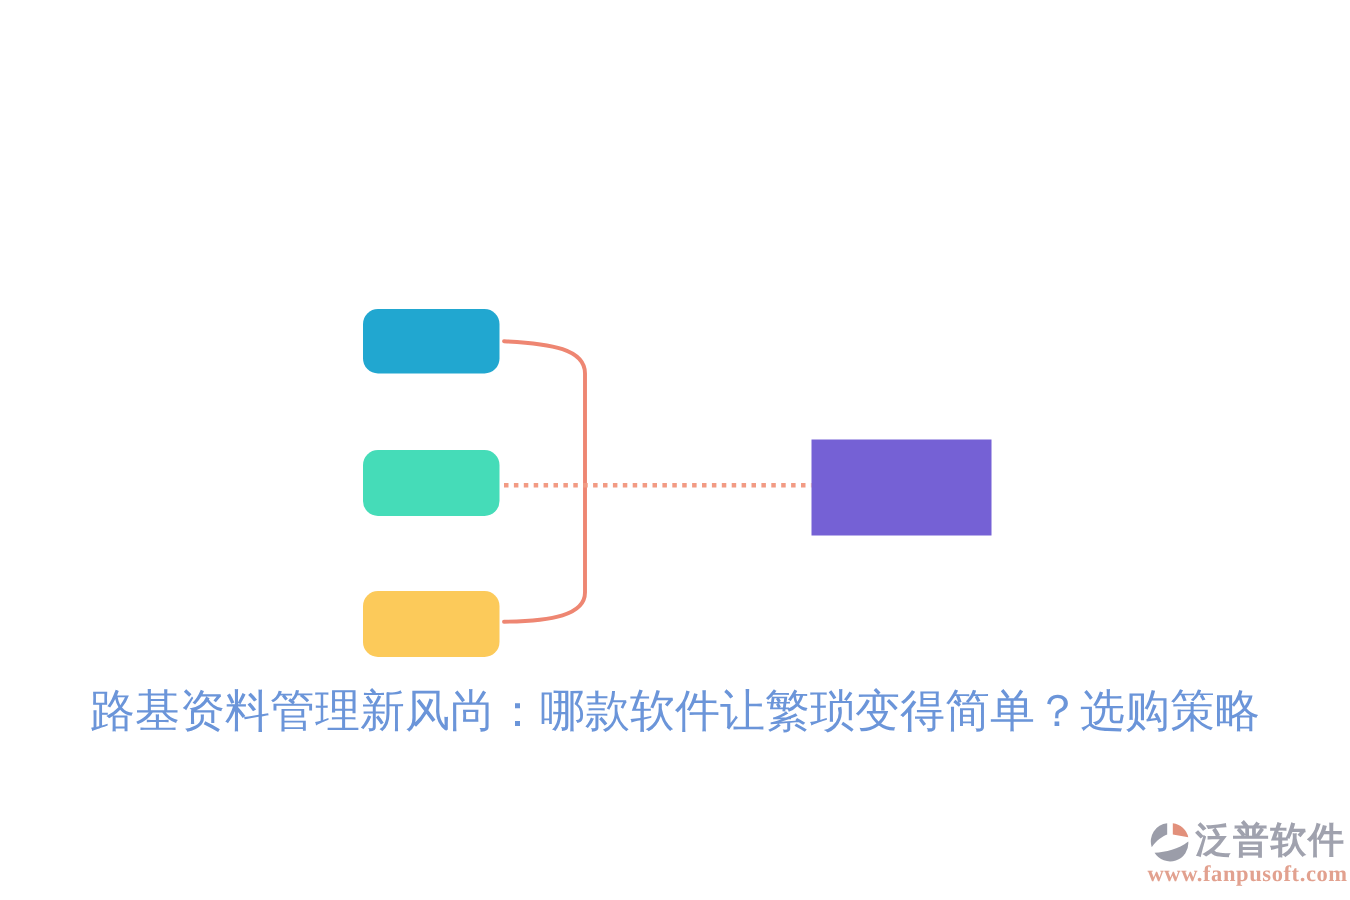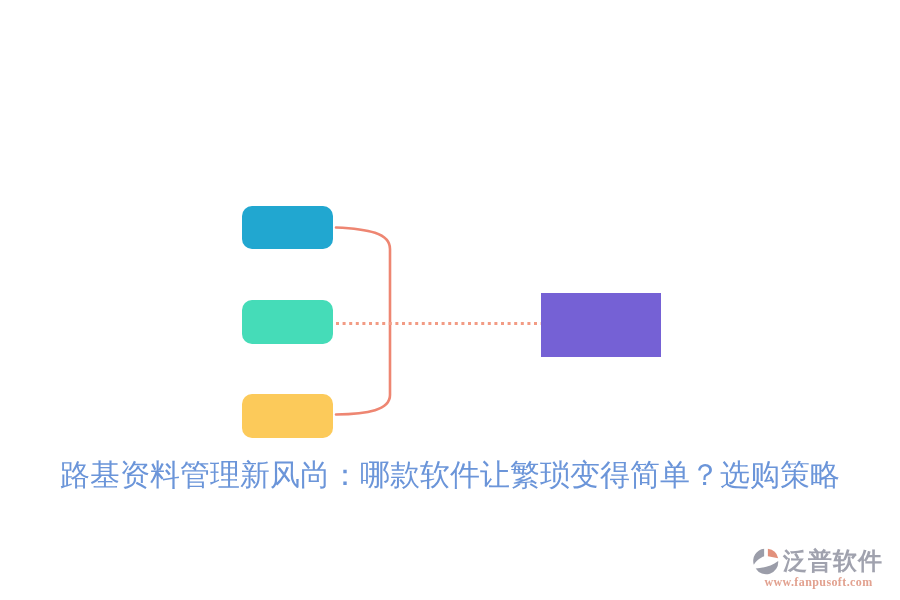--- a/index.html
+++ b/index.html
@@ -14,24 +14,24 @@
   .node-top{left:242px;top:206px;width:91px;height:43px;}
   .node-middle{left:242px;top:300px;width:91px;height:44px;}
   .node-bottom{left:242px;top:394px;width:91px;height:44px;}
   .node-right{left:541px;top:293px;width:120px;height:64px;}
   .connector-layer{position:absolute;left:0;top:0;width:900px;height:600px;pointer-events:none;}
   .title{
     position:absolute;left:0;top:459px;width:900px;height:36px;
     text-align:center;font-size:30px;line-height:36px;font-weight:400;
     letter-spacing:0px;white-space:nowrap;font-family:Liberation Mono, monospace;
   }
-  .watermark{position:absolute;right:14px;bottom:4px;width:135px;height:50px;}
+  .watermark{position:absolute;right:0;bottom:4px;width:135px;height:50px;}
   .wm-row{display:flex;align-items:center;gap:2px;}
   .wm-brand{font-size:24px;font-weight:700;line-height:30px;letter-spacing:1px;}
-  .wm-url{font-size:12px;font-weight:700;letter-spacing:0.4px;margin-top:-1px;text-align:center;width:100%;
+  .wm-url{font-size:15px;font-weight:700;letter-spacing:0.4px;margin-top:-1px;width:100%;
           font-family:"Liberation Serif","DejaVu Serif",serif;}
   .wm-logo{width:30px;height:30px;flex:0 0 30px;}
 </style>
 </head>
 <body>
 
 <div class="canvas">
 
   <svg class="connector-layer" width="900" height="600" viewBox="0 0 900 600">
     <path d="M336,227.5 C368,229 390,233 390,249 L390,395 C390,410 368,414 336,414.5" fill="none" stroke-width="2.6" stroke-linecap="round" stroke="#EE8672"></path>

